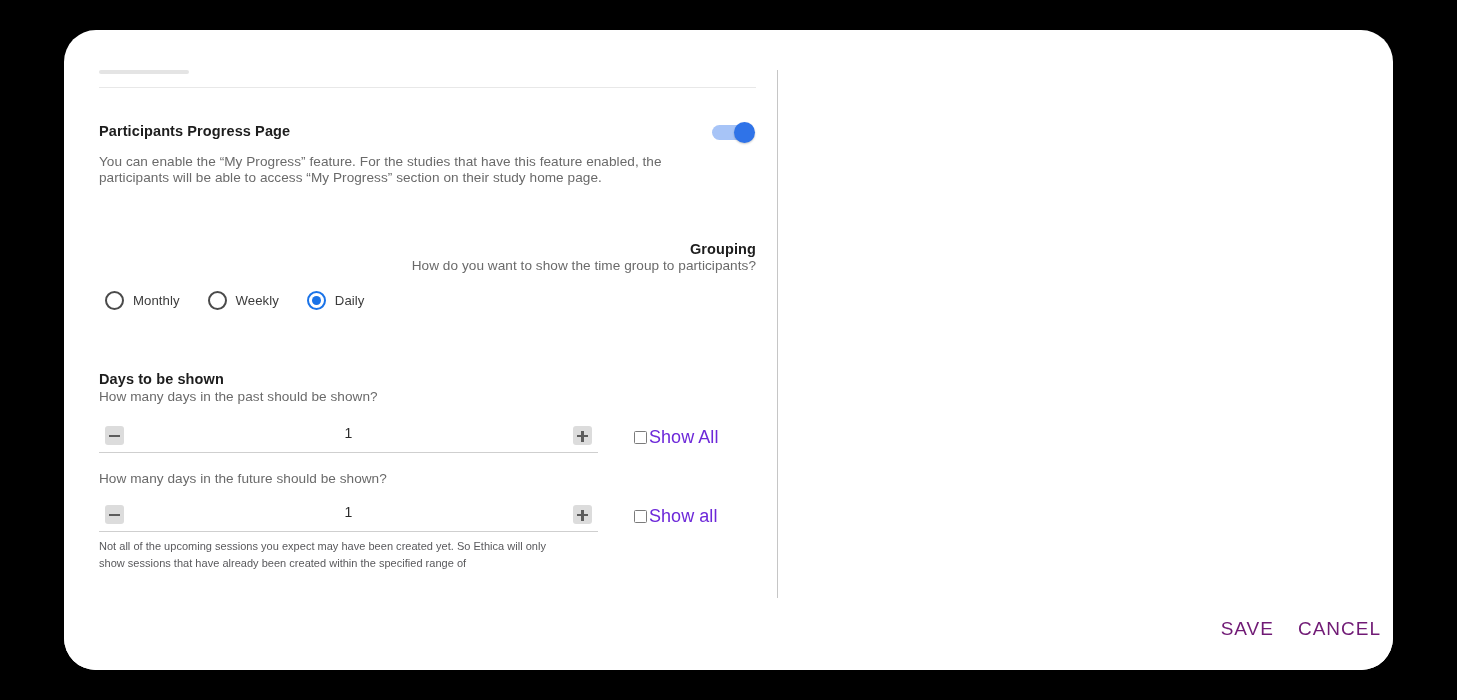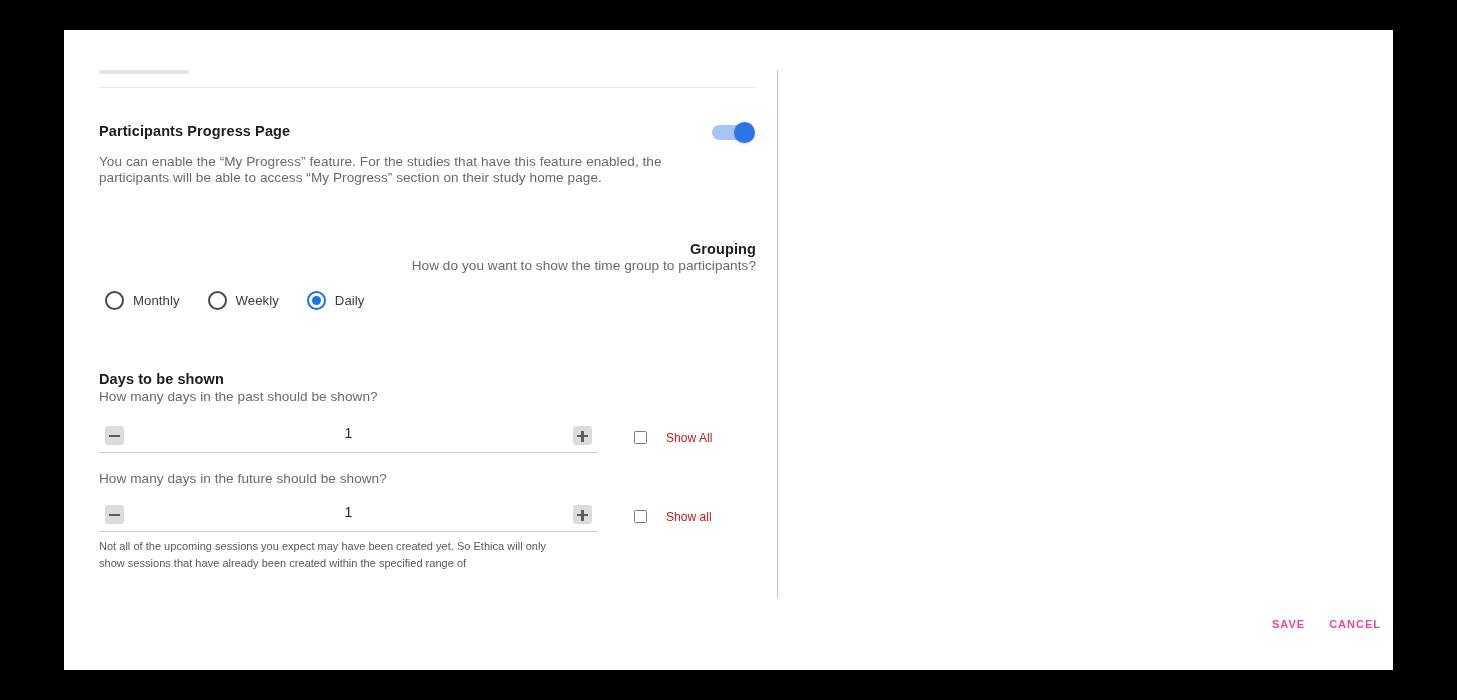--- a/index.html
+++ b/index.html
@@ -25,20 +25,21 @@
   
   .dialog {
     position: absolute;
     left: 64px;
     top: 30px;
     width: 1329px;
     height: 640px;
     background: #ffffff;
     overflow: hidden;
     box-shadow: 0 1px 6px rgba(0,0,0,0.35);
+    border-radius: 32px;
   }
 
   
   .content-scroll {
     position: absolute;
     left: 0;
     top: 0;
     width: 1329px;
     height: 568px;
     overflow: hidden;
@@ -239,46 +240,46 @@
   }
   .check-box {
     width: 13px;
     height: 13px;
     border: 1.5px solid #7b7b7b;
     border-radius: 1.5px;
     box-sizing: border-box;
     flex: 0 0 auto;
   }
   .check-label {
-    font-size: 12px;
-    color: #b91c1c;
-    margin-left: 19px;
+    font-size: 18px;
+    color: #6d28d9;
+    margin-left: 2px;
     letter-spacing: 0.05px;
   }
 
   
   .footer {
     position: absolute;
     left: 0;
     bottom: 0;
     width: 1329px;
     height: 72px;
     background: #ffffff;
   }
   .footer-inner {
     position: absolute;
     right: 0px;
     top: 12px;
     display: flex;
     align-items: center;
   }
   .action-btn {
-    font-size: 11px;
-    font-weight: bold;
-    color: #ec4899;
+    font-size: 19px;
+    font-weight: normal;
+    color: #701a75;
     letter-spacing: 1.0px;
     padding: 8px 12px;
     cursor: pointer;
     white-space: nowrap;
   }
 </style>
 </head>
 <body>
 
 <div class="screen">

